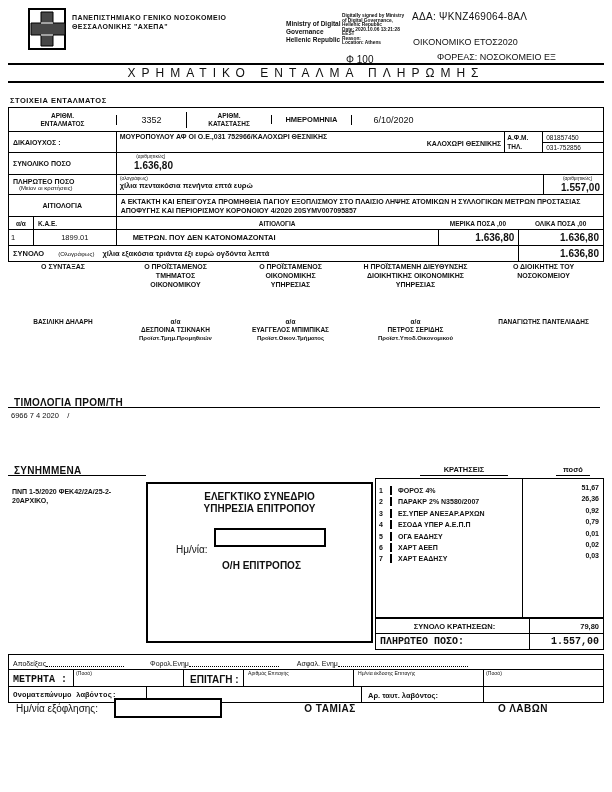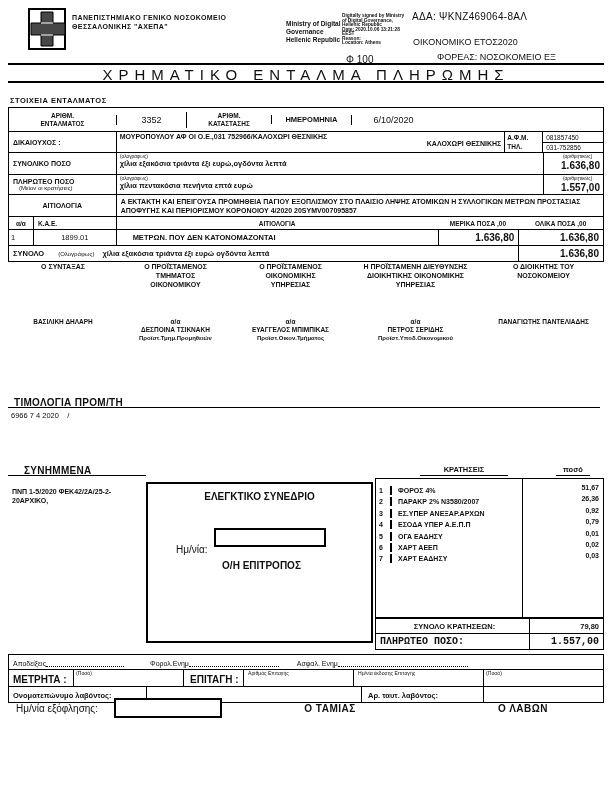--- a/index.html
+++ b/index.html
@@ -37,21 +37,21 @@
   
   .dedrow{position:relative;height:11.4px;line-height:11.4px;}
   .dednum{display:inline-block;width:11px;padding-left:3px;font-size:7px;font-weight:700;
           border-right:2px solid #000;height:9px;line-height:9px;}
   .deddesc{font-size:7px;font-weight:700;padding-left:6px;}
   .dedamt{position:absolute;right:4px;top:0;width:76px;text-align:right;font-size:7px;font-weight:700;}
   
   .frow{display:flex;box-sizing:border-box;border-top:1.2px solid #000;}
   .frow:first-child{border-top:0;}
   .fcell{box-sizing:border-box;border-left:1.2px solid #000;overflow:hidden;position:relative;}
-  .fcell:first-child{border-left:0;}
+  .fcell:first-child{border-left:0;font-family:Liberation Mono, monospace;}
   .dots{display:inline-block;border-bottom:1.2px dotted #000;height:7px;}
   .tinylab{font-size:6px;transform:scale(.85);transform-origin:left top;white-space:nowrap;}
   .inbox{box-sizing:border-box;border:2px solid #000;background:#fff;}
 </style>
 </head>
 <body>
 
 <div class="page">
 
   <div class="abs" style="left:28px;top:8px;width:38px;height:42px;">
@@ -84,21 +84,21 @@
     <div>Location: Athens</div>
   </div>
 
   <div class="abs f8" style="left:346px;top:54px;">Φ 100</div>
 
   <div class="abs f10" style="left:412px;top:11px;letter-spacing:.3px;">ΑΔΑ: ΨΚΝΖ469064-8ΑΛ</div>
   <div class="abs f9" style="left:413px;top:37px;">ΟΙΚΟΝΟΜΙΚΟ ΕΤΟΣ2020</div>
   <div class="abs f9" style="left:437px;top:52px;">ΦΟΡΕΑΣ: ΝΟΣΟΚΟΜΕΙΟ ΕΞ</div>
 
   <div class="abs hline" style="left:8px;top:63px;width:596px;"></div>
-  <div class="abs ctr" style="left:8px;top:66px;width:596px;font-size:15px;letter-spacing:6px;">ΧΡΗΜΑΤΙΚΟ ΕΝΤΑΛΜΑ ΠΛΗΡΩΜΗΣ</div>
+  <div class="abs ctr" style="left:8px;top:66px;width:596px;font-size:12px;letter-spacing:6px;">ΧΡΗΜΑΤΙΚΟ ΕΝΤΑΛΜΑ ΠΛΗΡΩΜΗΣ</div>
   <div class="abs hline" style="left:8px;top:81px;width:596px;"></div>
 
   <div class="abs f75 b" style="left:10px;top:96px;letter-spacing:.5px;">ΣΤΟΙΧΕΙΑ ΕΝΤΑΛΜΑΤΟΣ</div>
 
   <div class="trow first" style="top:107px;height:25px;">
     <div class="cell vc ctr f65 b" style="width:107px;line-height:8px;">
       <div>ΑΡΙΘΜ.</div>
       <div>ΕΝΤΑΛΜΑΤΟΣ</div>
     </div>
     <div class="cell hc f9" style="width:70px;">3352</div>
@@ -121,24 +121,20 @@
       <div>ΤΗΛ.</div>
     </div>
     <div class="cell f65" style="width:61px;line-height:9px;">
       <div style="padding:1px 0 0 3px;border-bottom:1px solid #000;">081857450</div>
       <div style="padding-left:3px;">031-752856</div>
     </div>
   </div>
 
   <div class="trow" style="top:153px;height:22px;">
     <div class="cell vc f7 b" style="width:107px;padding-left:4px;">ΣΥΝΟΛΙΚΟ ΠΟΣΟ</div>
-    <div class="cell" style="width:429px;">
-      <div class="f5" style="margin:1px 0 0 3px;">(ολογράφως)</div>
-      <div class="f75 b" style="padding-left:3px;margin-top:-1px;">χίλια εξακόσια τριάντα έξι ευρώ,ογδόντα λεπτά</div>
-    </div>
     <div class="cell" style="width:60px;">
       <div class="f5 rt" style="margin:1px 2px 0 14px;">(αριθμητικώς)</div>
       <div class="f8 b rt" style="padding-right:3px;">1.636,80</div>
     </div>
   </div>
 
   <div class="trow" style="top:175px;height:20px;">
     <div class="cell vc" style="width:107px;">
       <div class="f7 b" style="padding-left:4px;">ΠΛΗΡΩΤΕΟ ΠΟΣΟ</div>
       <div class="f6" style="padding-left:10px;">(Μείον οι κρατήσεις)</div>
@@ -225,29 +221,30 @@
         <div class="signame">ΠΑΝΑΓΙΩΤΗΣ ΠΑΝΤΕΛΙΑΔΗΣ</div>
         <div class="sigrole"></div>
       </div>
     </div>
   </div>
 
   <div class="abs f8 b" style="left:14px;top:397px;letter-spacing:.3px;">ΤΙΜΟΛΟΓΙΑ ΠΡΟΜ/ΤΗ</div>
   <div class="abs" style="left:8px;top:407px;width:592px;border-top:1.5px solid #000;"></div>
   <div class="abs f75" style="left:11px;top:411px;white-space:pre;">6966 7 4 2020    /</div>
 
-  <div class="abs f8 b" style="left:24px;top:465px;letter-spacing:.3px;">ΣΥΝΗΜΜΕΝΑ</div>
+  <div class="abs f8 b" style="left:14px;top:465px;letter-spacing:.3px;">ΣΥΝΗΜΜΕΝΑ</div>
   <div class="abs" style="left:8px;top:475px;width:138px;border-top:1.5px solid #000;"></div>
   <div class="abs f7 b" style="left:12px;top:487px;width:132px;line-height:9px;">
     <div>ΠΝΠ 1-5/2020 ΦΕΚ42/2Α/25-2-</div>
     <div>20ΑΡΧΙΚΟ,</div>
   </div>
 
   <div class="abs inbox" style="left:146px;top:482px;width:227px;height:161px;">
     <div class="ctr f8 b" style="margin-top:7px;">ΕΛΕΓΚΤΙΚΟ ΣΥΝΕΔΡΙΟ</div>
+    <div class="ctr f8 b" style="margin-top:1px;">ΥΠΗΡΕΣΙΑ ΕΠΙΤΡΟΠΟΥ</div>
     <div class="abs f8" style="left:28px;top:60px;">Ημ/νία:</div>
     <div class="abs inbox" style="left:66px;top:44px;width:112px;height:19px;"></div>
     <div class="abs ctr f8 b" style="left:0;top:76px;width:227px;">Ο/Η ΕΠΙΤΡΟΠΟΣ</div>
   </div>
 
   <div class="abs f75 b ctr" style="left:420px;top:465px;width:88px;border-bottom:1.2px solid #000;padding-bottom:1px;">ΚΡΑΤΗΣΕΙΣ</div>
   <div class="abs f75 b ctr" style="left:556px;top:465px;width:34px;border-bottom:1.2px solid #000;padding-bottom:1px;">ποσό</div>
 
   <div class="abs" style="left:375px;top:478px;width:229px;height:140px;border:1.4px solid #000;box-sizing:border-box;">
     <div class="abs" style="left:146px;top:0;bottom:0;border-left:1.2px solid #000;"></div>

